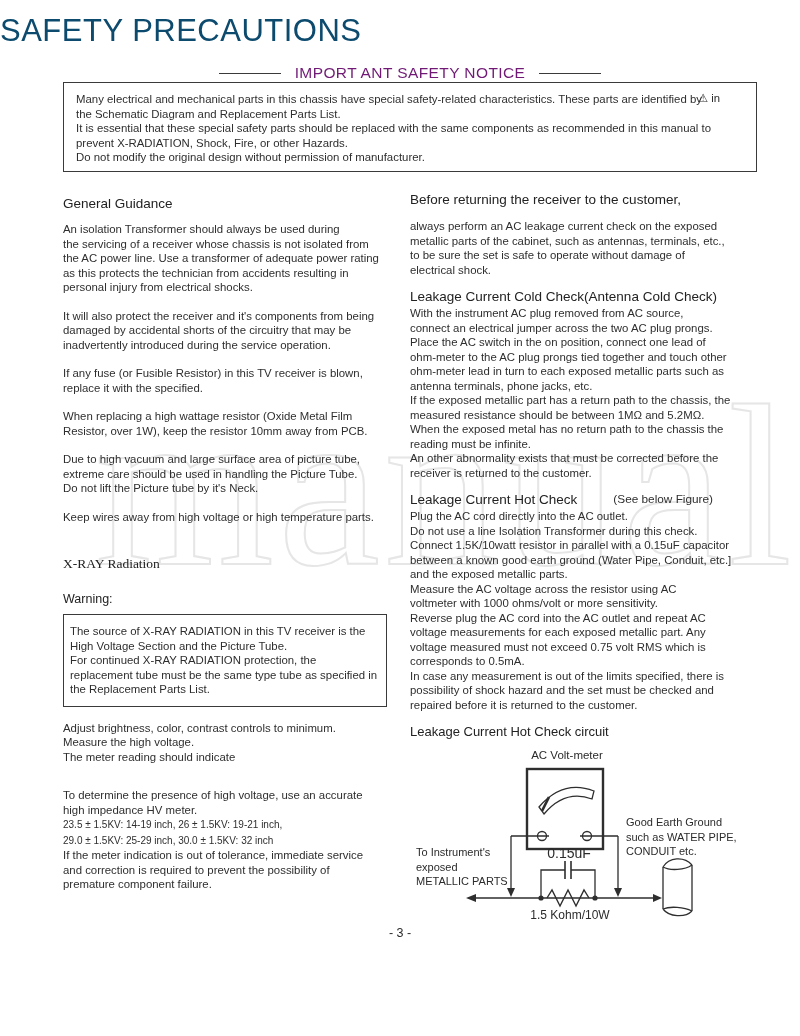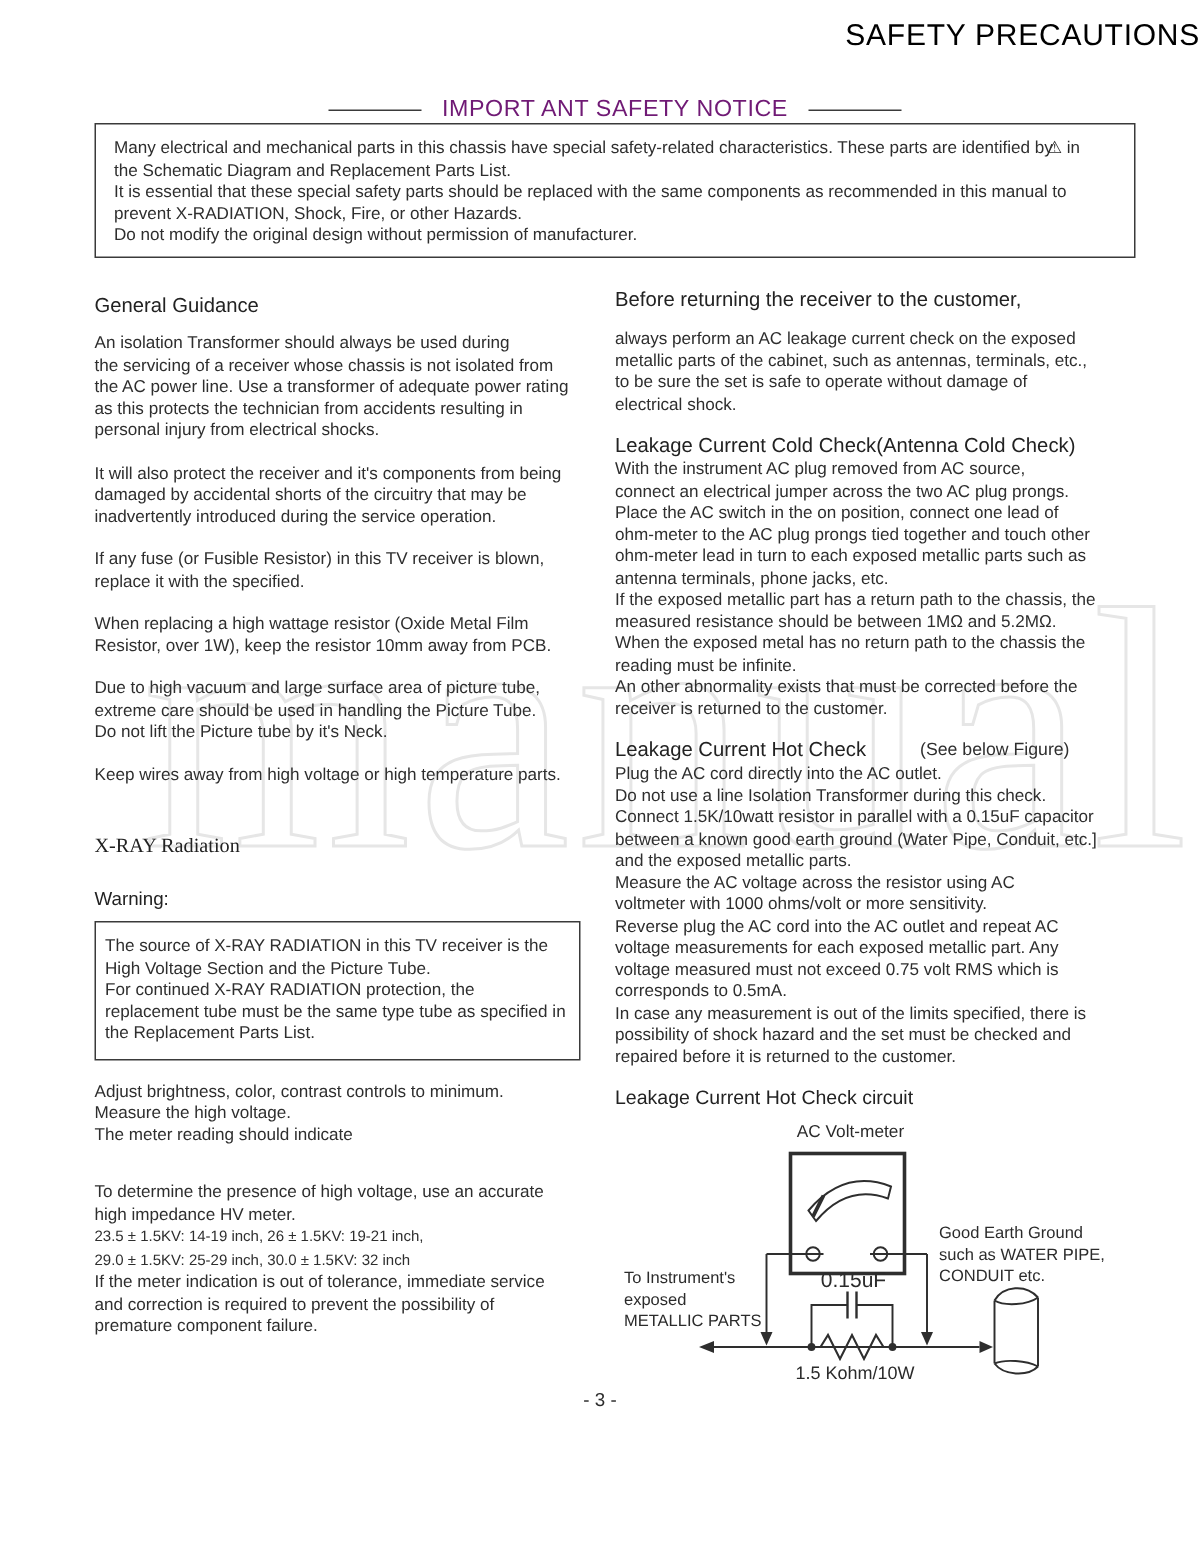--- a/index.html
+++ b/index.html
@@ -6,22 +6,22 @@
   .page{position:relative;width:800px;height:1036px;background:#ffffff;overflow:hidden;
         font-family:"Liberation Sans",sans-serif;color:#2b2b2b;}
   
   .watermark{position:absolute;left:95px;top:372px;z-index:0;
              font-family:"Liberation Serif",serif;font-size:230px;line-height:1;
              white-space:nowrap;letter-spacing:4px;user-select:none;pointer-events:none;
              color:transparent;-webkit-text-stroke:2px #e6e6e6;}
   .watermark .wm-fill{color:#dcdcdc;-webkit-text-stroke:0px transparent;}
   .content{position:absolute;inset:0;z-index:1;}
   
-  .title{position:absolute;top:13px;left:0;width:100%;margin:0;text-align:right;
-         font-size:20px;font-weight:400;letter-spacing:0.5px;color:#000000;}
+  .title{position:absolute;top:13px;left:0;width:100%;margin:0;text-align:left;
+         font-size:31px;font-weight:400;letter-spacing:0.5px;color:#0c4a6e;}
   
   .notice-head{position:absolute;top:64px;left:63px;width:694px;display:flex;
                align-items:center;justify-content:center;gap:14px;}
   .notice-head .rule{height:0;border-top:1.6px solid #3a3a3a;width:62px;}
   .notice-title{font-size:15.5px;letter-spacing:0.4px;color:#701a75;white-space:nowrap;}
   
   .notice-box{position:absolute;top:82px;left:63px;width:694px;height:90px;
               border:1.6px solid #3a3a3a;box-sizing:border-box;padding:9px 12px;}
   .notice-mark{position:absolute;top:9px;right:36px;font-size:11.3px;color:#2b2b2b;}
   

